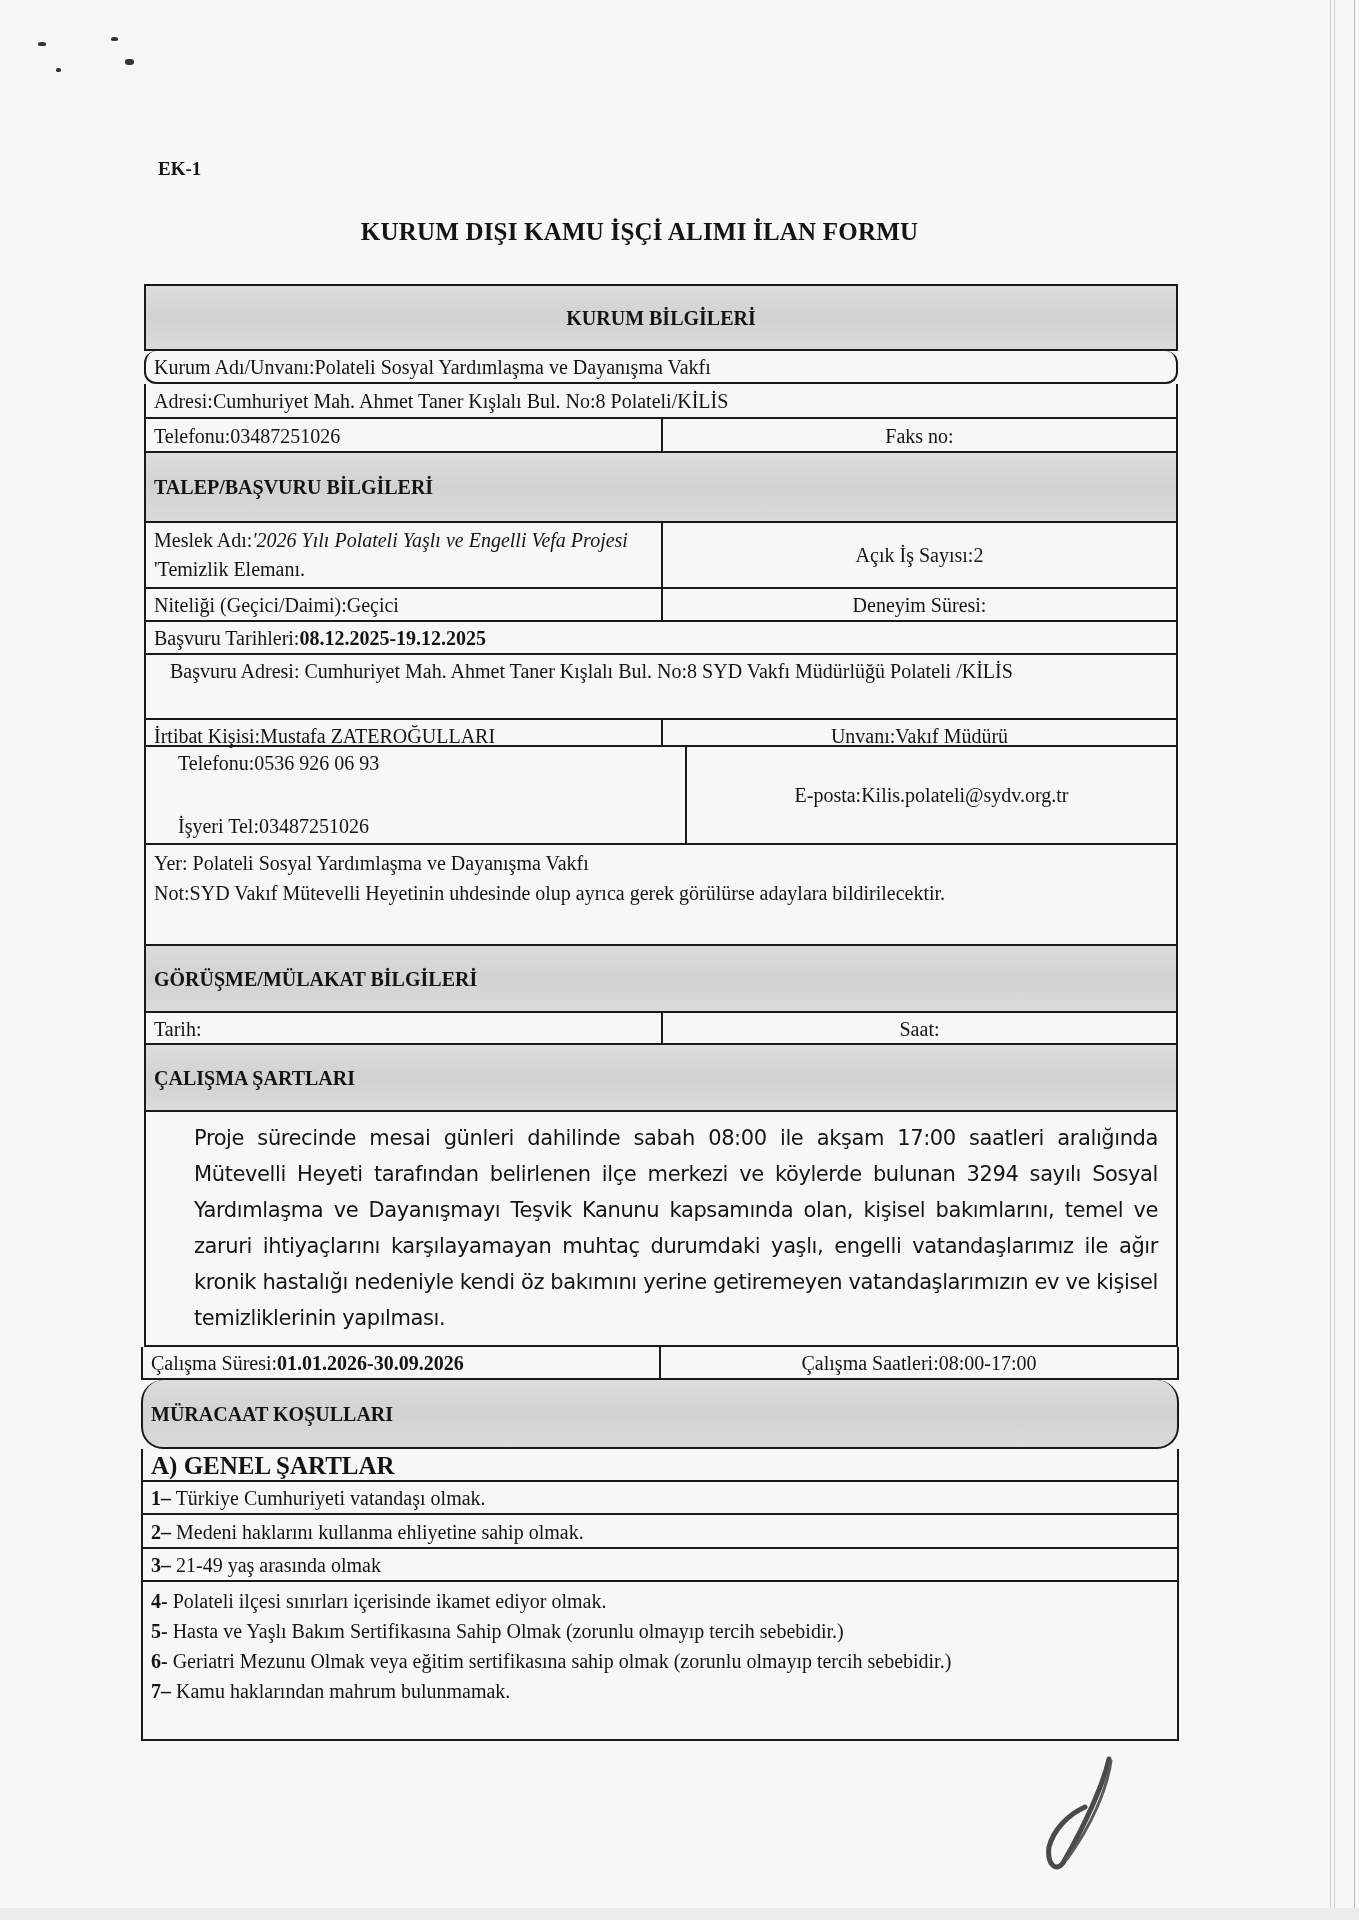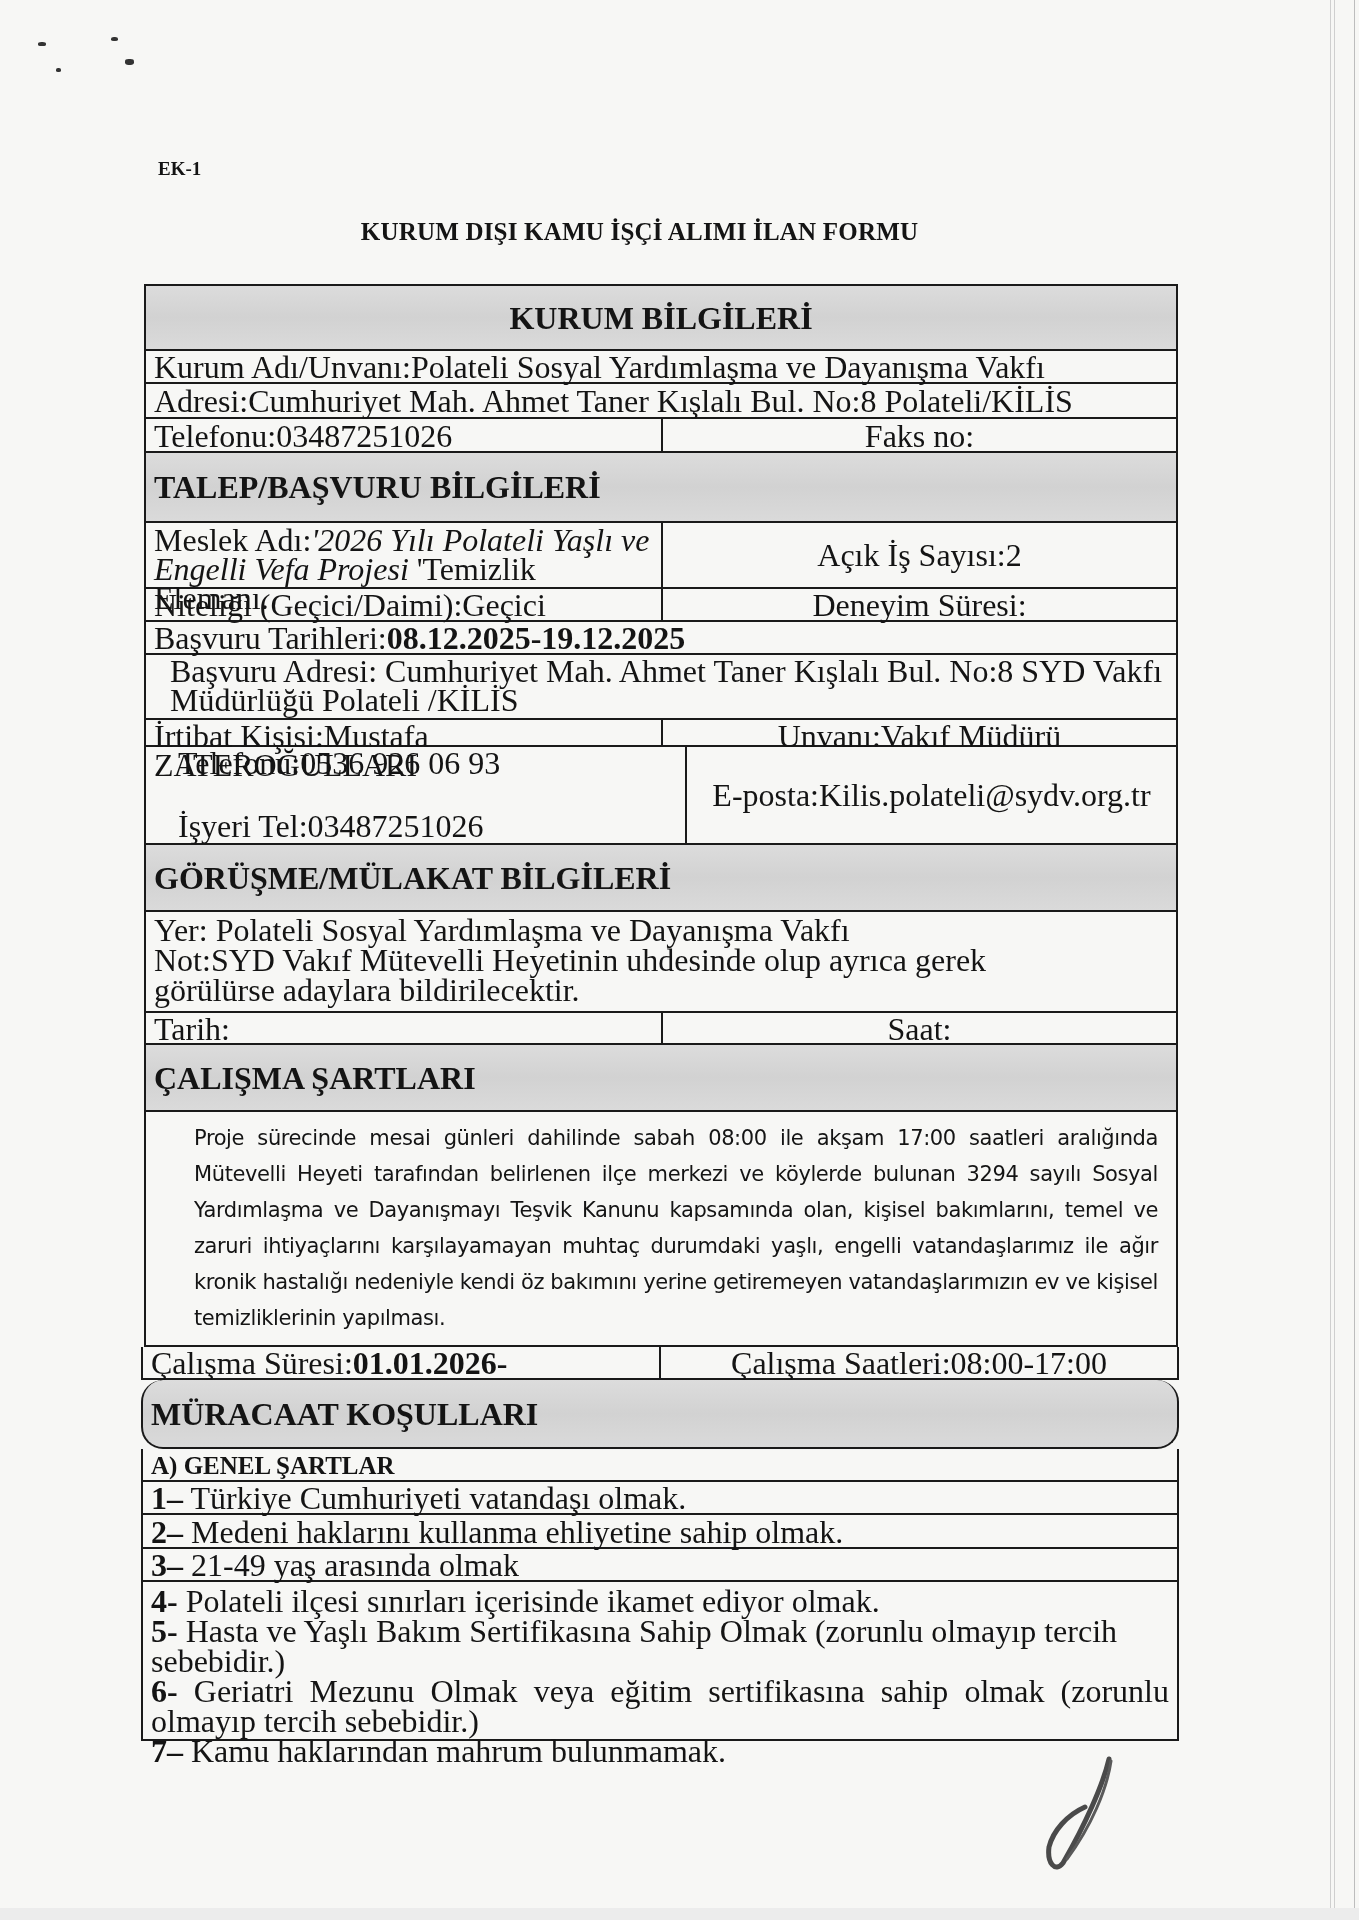--- a/index.html
+++ b/index.html
@@ -11,21 +11,21 @@
   }
   .page-edge { position: absolute; top: 0; width: 1px; height: 1908px; background: #cfcfcf; }
   .bottom-strip { position: absolute; left: 0; right: 0; top: 1908px; height: 12px; background: #ececec; }
   .speck { position: absolute; background: #333; border-radius: 40%; }
   .ek { position: absolute; left: 158px; top: 158px; font-size: 19px; font-weight: bold; }
   .doc-title { position: absolute; left: 0; width: 1279px; text-align: center; top: 218px; font-size: 25px; font-weight: bold; letter-spacing: 0.2px; }
 
   .form { position: absolute; left: 144px; top: 284px; width: 1034px; }
   .row { position: relative; border: 2px solid #1a1a1a; border-top: none; box-sizing: border-box; display: flex; }
   .row.first { border-top: 2px solid #1a1a1a; }
-  .cell { box-sizing: border-box; padding: 2px 8px; font-size: 32px; line-height: 30px; }
+  .cell { box-sizing: border-box; padding: 2px 8px; font-size: 20px; line-height: 30px; }
   .cell.left { width: 517px; border-right: 2px solid #1a1a1a; }
   .cell.right { flex: 1; text-align: center; }
   .cell.full { flex: 1; }
   .section {
     background: linear-gradient(180deg, #dcdcdc 0%, #d2d2d2 50%, #dadada 100%);
     font-weight: bold; font-size: 25px;
   }
   .section .cell { display: flex; align-items: center; }
   .section.centered .cell { justify-content: center; }
   .vcenter { display: flex; align-items: center; justify-content: center; }
@@ -52,21 +52,21 @@
 <div class="speck" style="left:125px; top:59px; width:9px; height:6px;"></div>
 
 <div class="ek">EK-1</div>
 <div class="doc-title">KURUM DIŞI KAMU İŞÇİ ALIMI İLAN FORMU</div>
 
 <div class="form">
 
   <div class="row first section centered" style="height:67px;">
     <div class="cell full">KURUM BİLGİLERİ</div>
   </div>
-  <div class="row" style="height:33px;">
+  <div class="row" style="height:33px;border-radius:12px;">
     <div class="cell full" style="line-height:29px;">
       <span>Kurum Adı/Unvanı:</span><span>Polateli Sosyal Yardımlaşma ve Dayanışma Vakfı</span>
     </div>
   </div>
   <div class="row" style="height:35px;">
     <div class="cell full" style="line-height:31px;">
       <span>Adresi:</span><span>Cumhuriyet Mah. Ahmet Taner Kışlalı Bul. No:8 Polateli/KİLİS</span>
     </div>
   </div>
   <div class="row" style="height:34px;">
@@ -120,28 +120,28 @@
     <div class="cell left" style="display:flex; flex-direction:column; justify-content:space-between; line-height:29px; padding-bottom:2px;">
       <div><span>Telefonu:</span><span>0536 926 06 93</span></div>
       <div><span>İşyeri Tel:</span><span>03487251026</span></div>
     </div>
     <div class="cell right vcenter">
       <span>E-posta:</span>
         <span>Kilis.polateli@sydv.org.tr</span>
     </div>
   </div>
 
-  <div class="row section" style="height:67px;">
-    <div class="cell full">GÖRÜŞME/MÜLAKAT BİLGİLERİ</div>
-  </div>
   <div class="row" style="height:101px;">
     <div class="cell full" style="line-height:30px; padding-top:3px;">
       <div><span>Yer:</span><span> Polateli Sosyal Yardımlaşma ve Dayanışma Vakfı</span></div>
       <div style="padding-right:90px;"><span>Not:</span><span>SYD Vakıf Mütevelli Heyetinin uhdesinde olup ayrıca gerek görülürse adaylara bildirilecektir.</span></div>
     </div>
+  </div>
+  <div class="row section" style="height:67px;">
+    <div class="cell full">GÖRÜŞME/MÜLAKAT BİLGİLERİ</div>
   </div>
   <div class="row" style="height:32px;">
     <div class="cell left" style="line-height:28px;">
       <span>Tarih:</span><span></span>
     </div>
     <div class="cell right" style="line-height:28px;">
       <span>Saat:</span><span></span>
     </div>
   </div>
 

